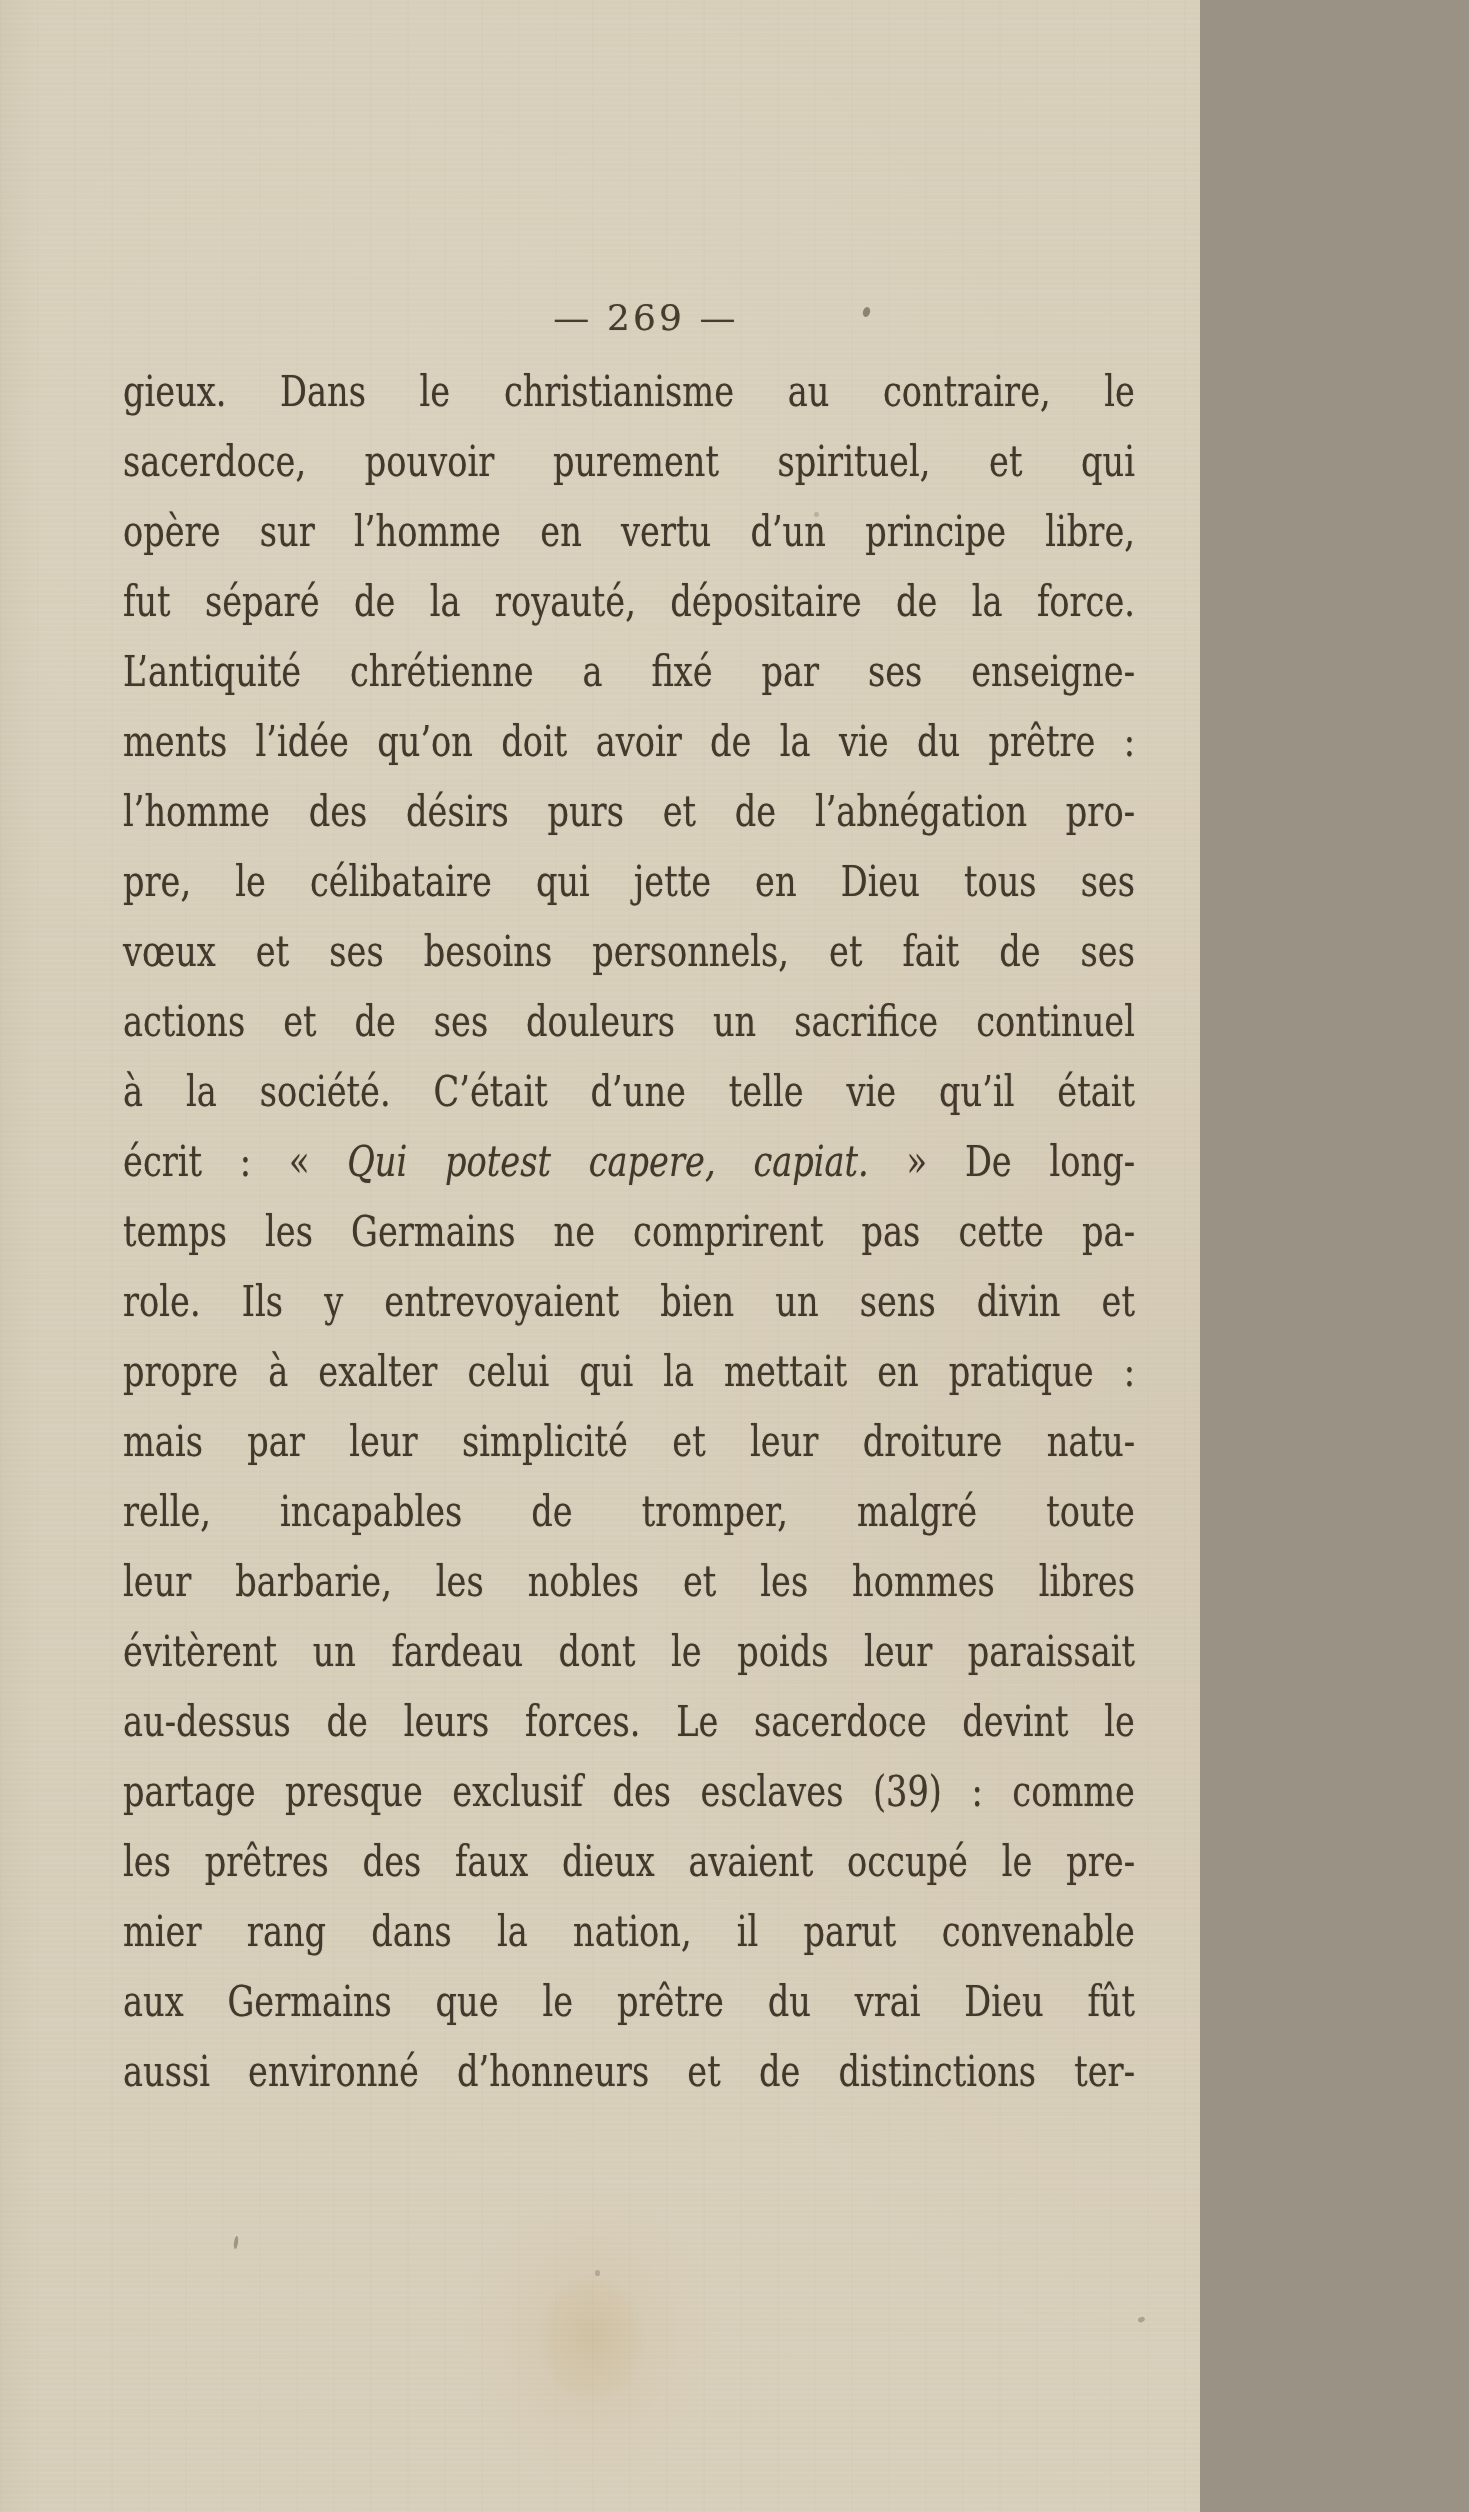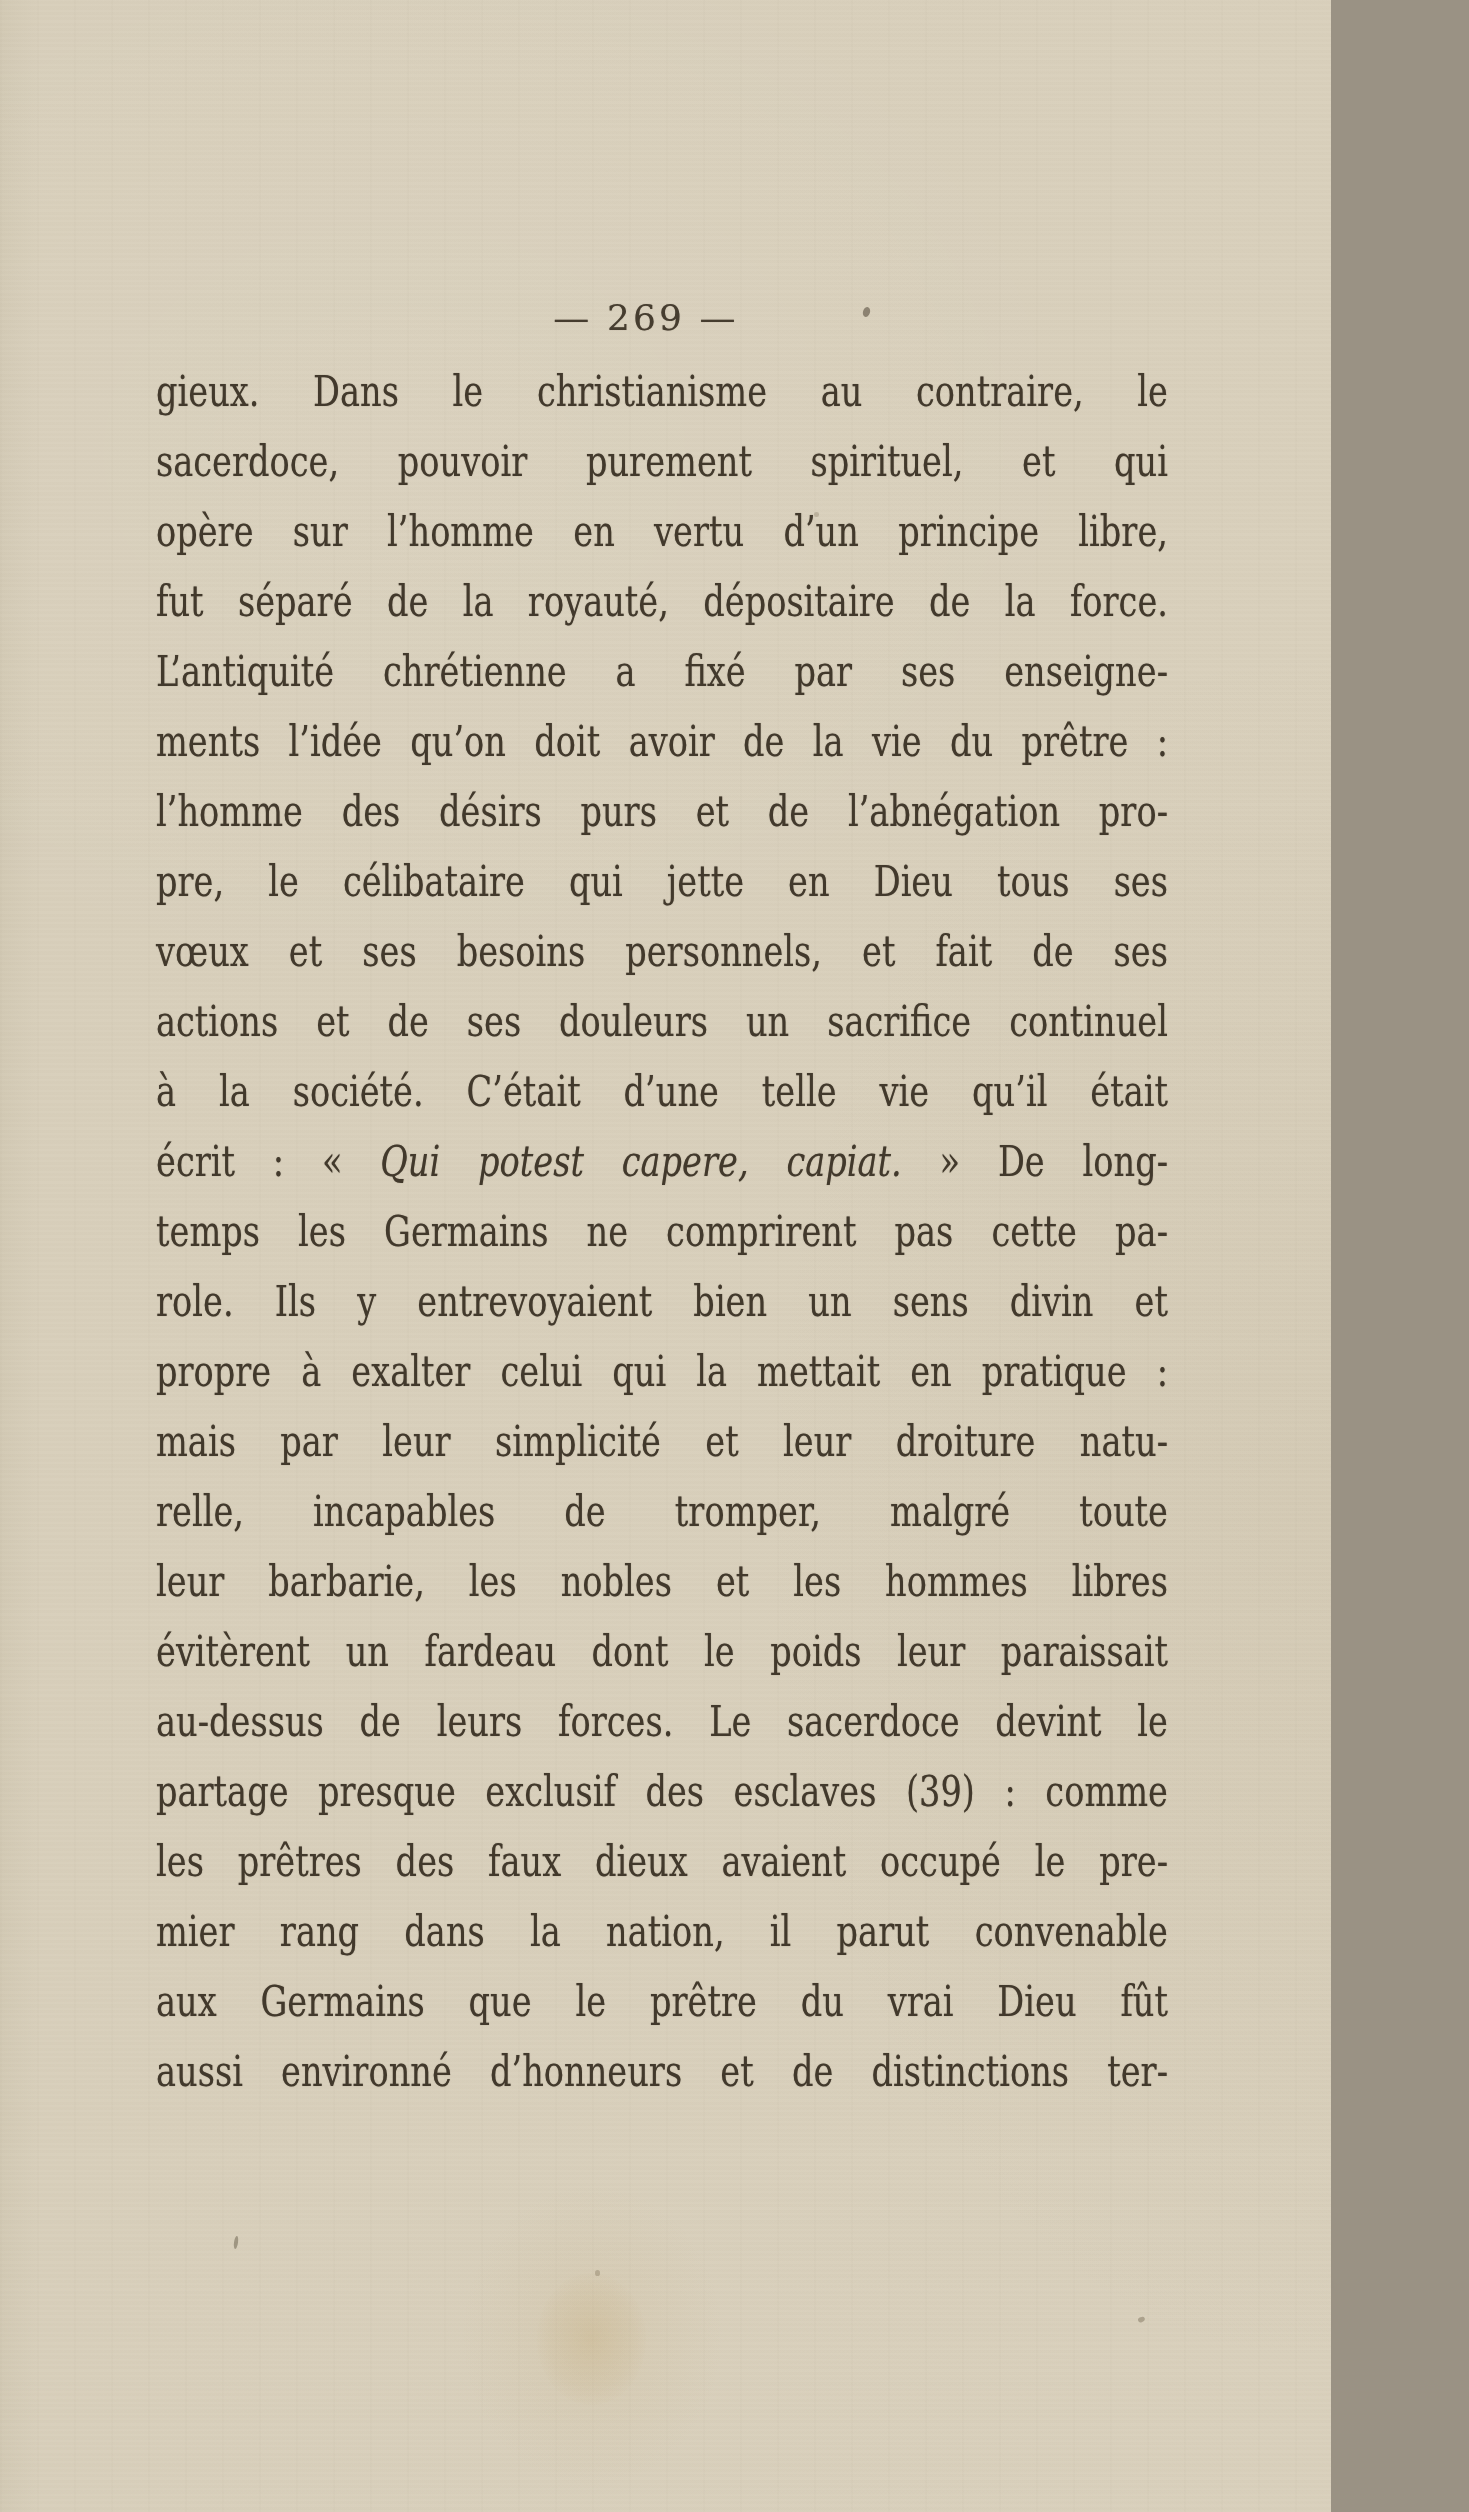--- a/index.html
+++ b/index.html
@@ -2,21 +2,21 @@
 <html lang="fr" style="font-size:12.5px"><head>
 <meta charset="utf-8">
 <style>
   html, body {
     margin: 0;
     padding: 0;
     background: #9a9284;
   }
   .page {
     position: relative;
-    width: 1331px;
+    width: 1200px;
     height: 2512px;
     overflow: hidden;
     background:
       radial-gradient(ellipse 202px 234px at 592px 2336px, rgba(186,158,104,0.12), transparent 65%),
       radial-gradient(ellipse 1090px 856px at 30% 18%, rgba(255,255,248,0.05), transparent 70%),
       radial-gradient(ellipse 779px 1246px at 98% 60%, rgba(150,132,96,0.08), transparent 70%),
       linear-gradient(90deg, #d2c9b4 0px, #d8cfbb 39px, #d9d0bc 1401px, #cfc5af 1470px),
       #d8cfbb;
     font-family: "DejaVu Serif", "Liberation Serif", serif;
     color: #42392c;
@@ -38,21 +38,21 @@
     text-align: center;
     font-size: 36px;
     line-height: 47px;
     letter-spacing: 3.1px;
     color: #463d2f;
     text-shadow: 0 0 0.8px rgba(62,54,40,0.45);
   }
   .text-block {
     position: absolute;
     top: 357px;
-    left: 156px;
+    left: 123px;
     width: 1265px;
   }
   .line {
     margin: 0;
     width: 1265px;
     height: 70px;
     line-height: 70px;
     font-size: 42px;
     text-align: justify;
     text-align-last: justify;

